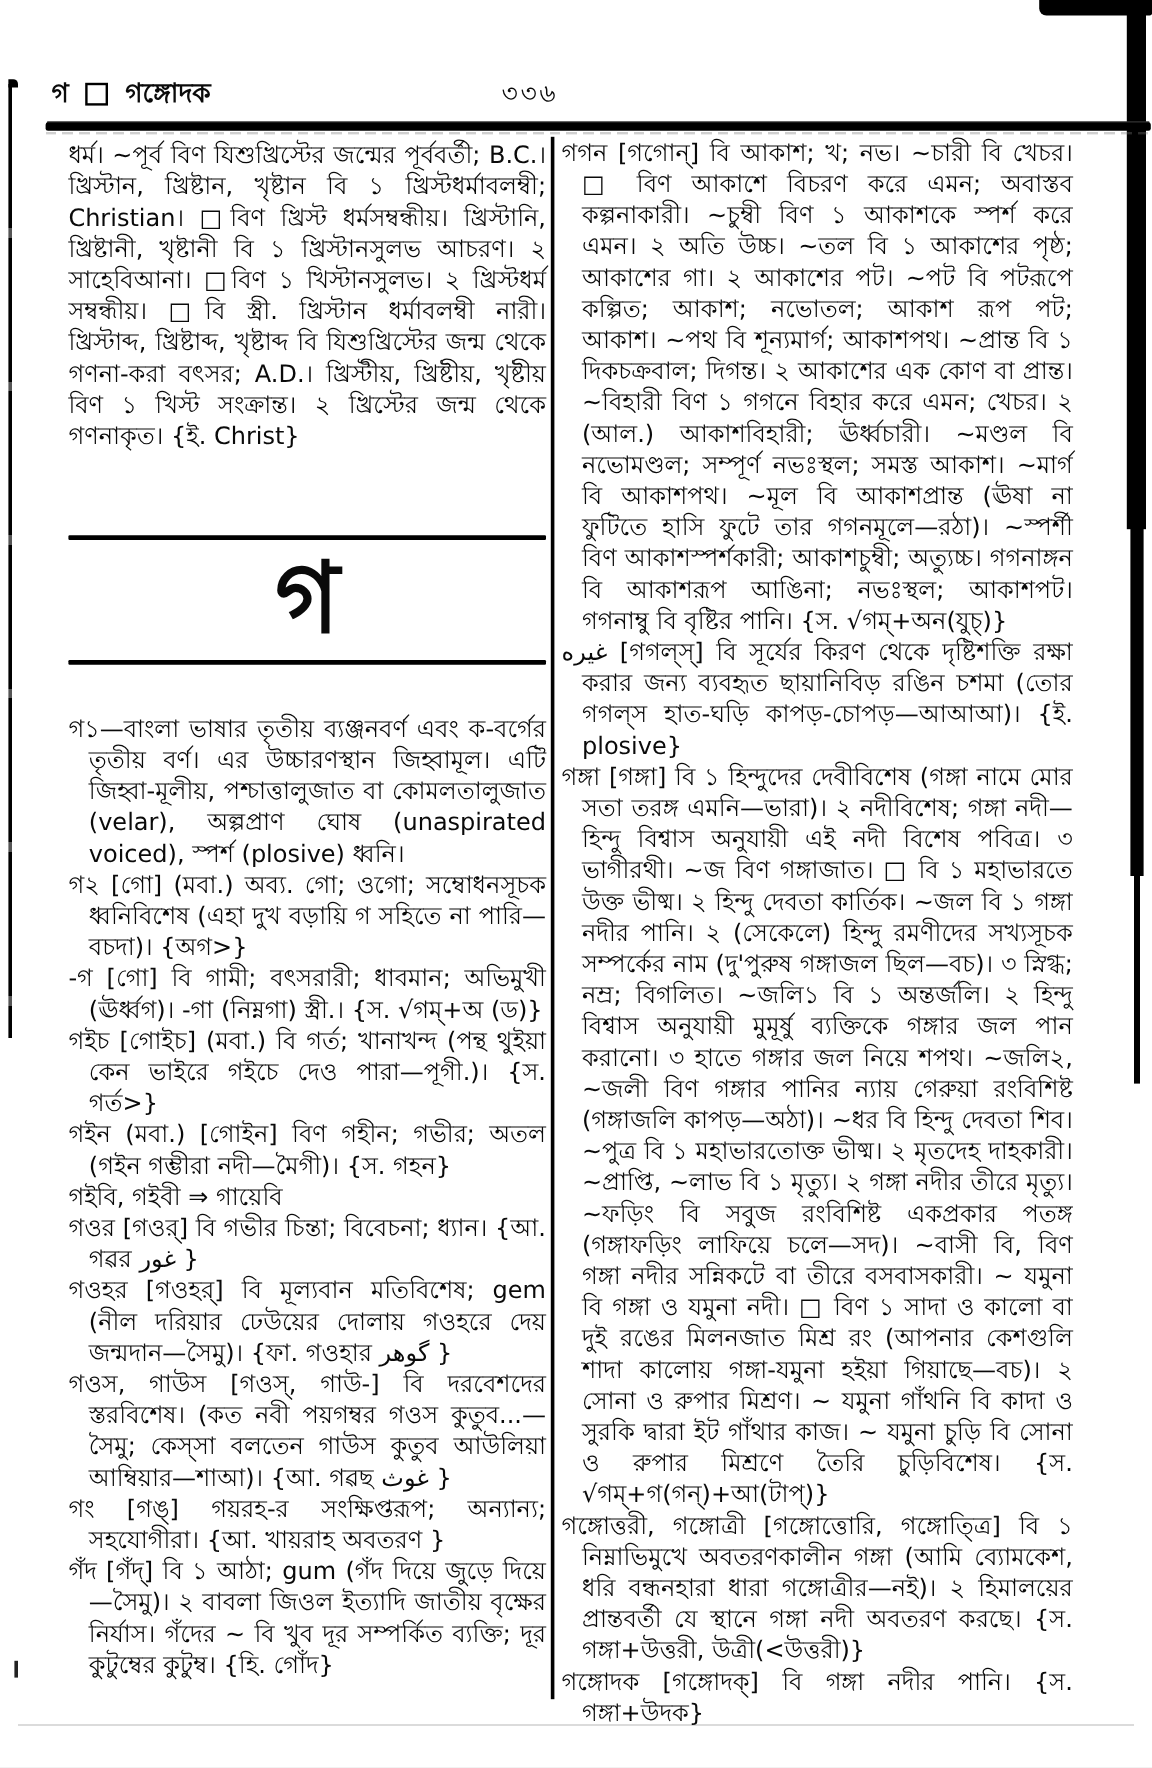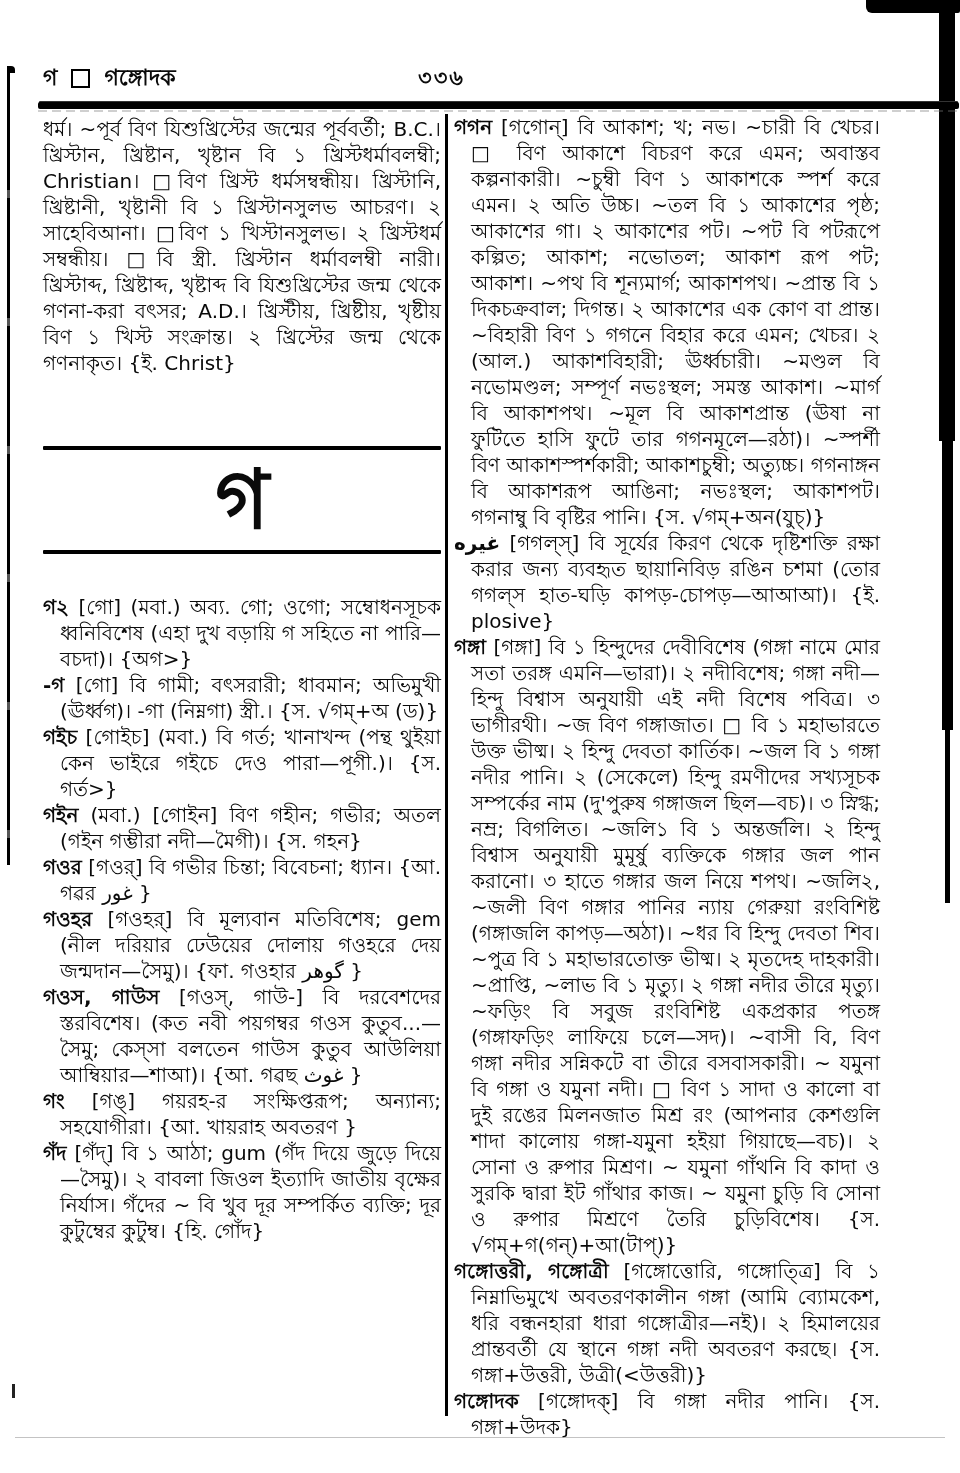--- a/index.html
+++ b/index.html
@@ -19,33 +19,33 @@
   .art-right-bar-3{position:absolute;top:728px;left:945px;width:5px;height:175px;background:#000;}
   .art-left-line{position:absolute;top:70px;left:7px;width:3px;height:795px;
     background:repeating-linear-gradient(180deg,#000 0 120px,#555 120px 128px);}
   .art-left-hook{position:absolute;top:66px;left:7px;width:8px;height:7px;background:#000;border-radius:0 4px 0 0;}
   .art-bottom-dash{position:absolute;top:1384px;left:12px;width:3px;height:14px;background:#222;}
   .art-bottom-hairline{position:absolute;top:1437px;left:15px;width:930px;height:1px;background:#c3c3c3;}
   
   .header{position:absolute;top:60px;left:43px;width:880px;height:34px;}
   .header-left{display:flex;align-items:center;gap:14px;font-weight:700;font-size:22px;}
   .box-sep{display:inline-block;width:15px;height:15px;border:2px solid #000;background:#fff;}
-  .page-number{position:absolute;top:2px;left:375px;font-size:21px;font-weight:700;letter-spacing:2px;}
+  .page-number{position:absolute;top:2px;left:375px;font-size:21px;font-weight:400;letter-spacing:2px;}
   .header-rule{position:absolute;top:102px;left:38px;width:921px;height:7px;background:#000;
     box-shadow:0 -2px 0 -1px #333;border-radius:2px;}
   .header-rule:after{content:"";display:block;height:2px;margin-top:8px;
     background:repeating-linear-gradient(90deg,#777 0 9px,transparent 9px 14px);opacity:.35;}
   
-  .columns{position:absolute;top:114px;left:43px;width:843px;height:1304px;display:flex;}
+  .columns{position:absolute;top:114px;left:57px;width:843px;height:1304px;display:flex;}
   .col{font-size:20px;line-height:26px;text-align:justify;}
   .col-left{width:398px;}
   .col-divider{width:3px;background:#000;margin:0 6px 0 4px;height:1302px;}
   .col-right{width:426px;}
   .para{margin:2px 0 0 0;}
-  .hw{font-weight:700;}
+  .hw{font-weight:400;}
   .entry{padding-left:17px;text-indent:-17px;margin:0;}
   
   .section-divider{margin-top:70px;margin-bottom:40px;}
   .sec-rule{height:4px;background:#000;border-radius:1px;}
   .big-letter{font-size:82px;line-height:1.22;font-weight:700;text-align:center;text-indent:0;}
 </style>
 </head>
 <body>
 
 <div class="page">
@@ -73,24 +73,26 @@
 
     <div class="col col-left">
       <p class="para">ধর্ম। ~পূর্ব বিণ যিশুখ্রিস্টের জন্মের পূর্ববর্তী; B.C.। খ্রিস্টান, খ্রিষ্টান, খৃষ্টান বি ১ খ্রিস্টধর্মাবলম্বী; Christian। □বিণ খ্রিস্ট ধর্মসম্বন্ধীয়। খ্রিস্টানি, খ্রিষ্টানী, খৃষ্টানী বি ১ খ্রিস্টানসুলভ আচরণ। ২ সাহেবিআনা। □বিণ ১ খিস্টানসুলভ। ২ খ্রিস্টধর্ম সম্বন্ধীয়। □বি স্ত্রী. খ্রিস্টান ধর্মাবলম্বী নারী। খ্রিস্টাব্দ, খ্রিষ্টাব্দ, খৃষ্টাব্দ বি যিশুখ্রিস্টের জন্ম থেকে গণনা-করা বৎসর; A.D.। খ্রিস্টীয়, খ্রিষ্টীয়, খৃষ্টীয় বিণ ১ খিস্ট সংক্রান্ত। ২ খ্রিস্টের জন্ম থেকে গণনাকৃত। {ই. Christ}</p>
 
       <div class="section-divider">
         <div class="sec-rule"></div>
         <div class="big-letter">গ</div>
         <div class="sec-rule"></div>
       </div>
 
+      <p class="entry"><span class="hw">গ১</span><span>—বাংলা ভাষার তৃতীয় ব্যঞ্জনবর্ণ এবং ক-বর্গের তৃতীয় বর্ণ। এর উচ্চারণস্থান জিহ্বামূল। এটি জিহ্বা-মূলীয়, পশ্চাত্তালুজাত বা কোমলতালুজাত (velar), অল্পপ্রাণ ঘোষ (unaspirated voiced), স্পর্শ (plosive) ধ্বনি।</span></p>
       <p class="entry"><span class="hw">গ২</span><span> [গো] (মবা.) অব্য. গো; ওগো; সম্বোধনসূচক ধ্বনিবিশেষ (এহা দুখ বড়ায়ি গ সহিতে না পারি—বচদা)। {অগ&gt;}</span></p>
       <p class="entry"><span class="hw">-গ</span><span> [গো] বি গামী; বৎসরারী; ধাবমান; অভিমুখী (ঊর্ধ্বগ)। -গা (নিম্নগা) স্ত্রী.। {স. √গম্+অ (ড)}</span></p>
       <p class="entry"><span class="hw">গইচ</span><span> [গোইচ] (মবা.) বি গর্ত; খানাখন্দ (পন্থ থুইয়া কেন ভাইরে গইচে দেও পারা—পূগী.)। {স. গর্ত&gt;}</span></p>
       <p class="entry"><span class="hw">গইন</span><span> (মবা.) [গোইন] বিণ গহীন; গভীর; অতল (গইন গম্ভীরা নদী—মৈগী)। {স. গহন}</span></p>
+      <p class="entry"><span class="hw">গইবি, গইবী</span><span> ⇒ গায়েবি</span></p>
       <p class="entry"><span class="hw">গওর</span><span> [গওর্] বি গভীর চিন্তা; বিবেচনা; ধ্যান। {আ. গৱর غور }</span></p>
       <p class="entry"><span class="hw">গওহর</span><span> [গওহর্] বি মূল্যবান মতিবিশেষ; gem (নীল দরিয়ার ঢেউয়ের দোলায় গওহরে দেয় জন্মদান—সৈমু)। {ফা. গওহার گوهر }</span></p>
       <p class="entry"><span class="hw">গওস, গাউস</span><span> [গওস্, গাউ-] বি দরবেশদের স্তরবিশেষ। (কত নবী পয়গম্বর গওস কুতুব...—সৈমু; কেস্সা বলতেন গাউস কুতুব আউলিয়া আম্বিয়ার—শাআ)। {আ. গৱছ غوث }</span></p>
       <p class="entry"><span class="hw">গং</span><span> [গঙ্] গয়রহ-র সংক্ষিপ্তরূপ; অন্যান্য; সহযোগীরা। {আ. খায়রাহ অবতরণ }</span></p>
       <p class="entry"><span class="hw">গঁদ</span><span> [গঁদ্] বি ১ আঠা; gum (গঁদ দিয়ে জুড়ে দিয়ে—সৈমু)। ২ বাবলা জিওল ইত্যাদি জাতীয় বৃক্ষের নির্যাস। গঁদের ~ বি খুব দূর সম্পর্কিত ব্যক্তি; দূর কুটুম্বের কুটুম্ব। {হি. গোঁদ}</span></p>
     </div>
 
     <div class="col-divider"></div>
 
     <div class="col col-right">

